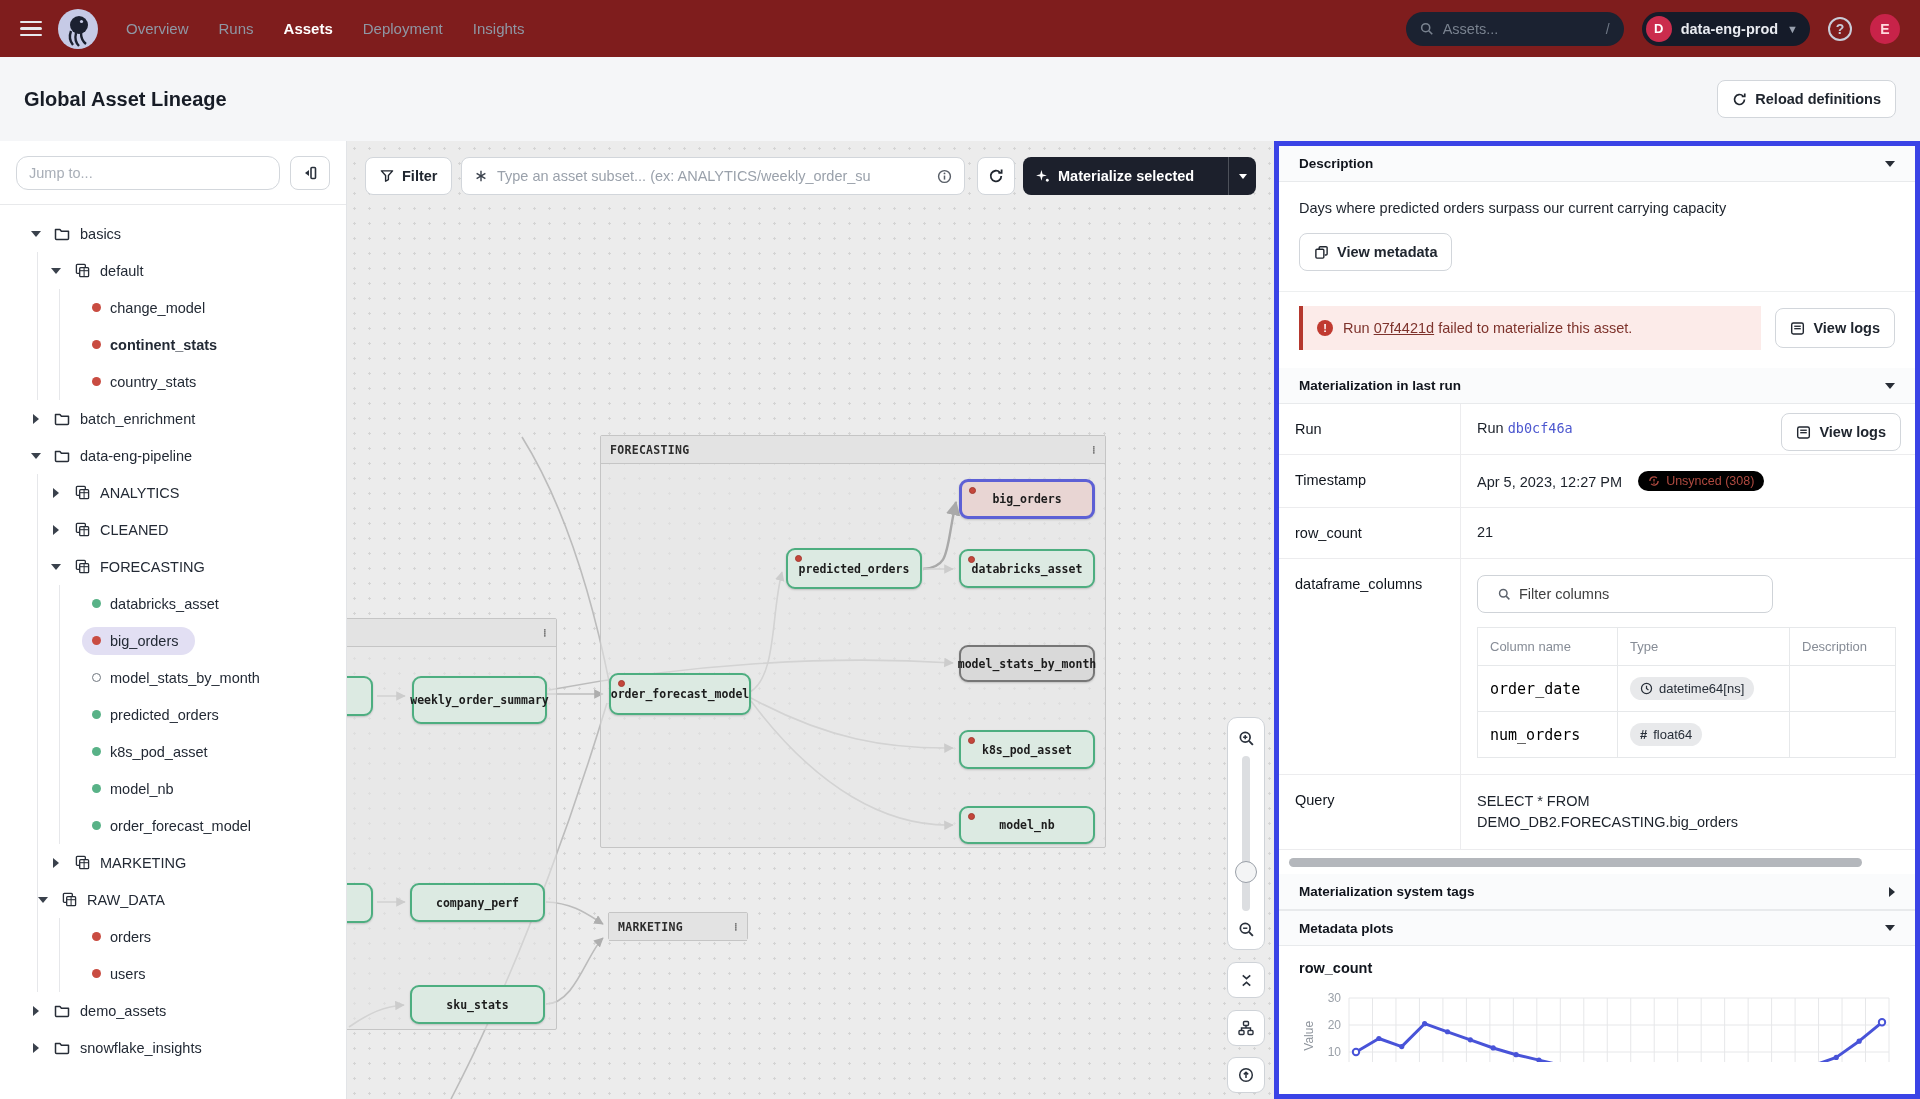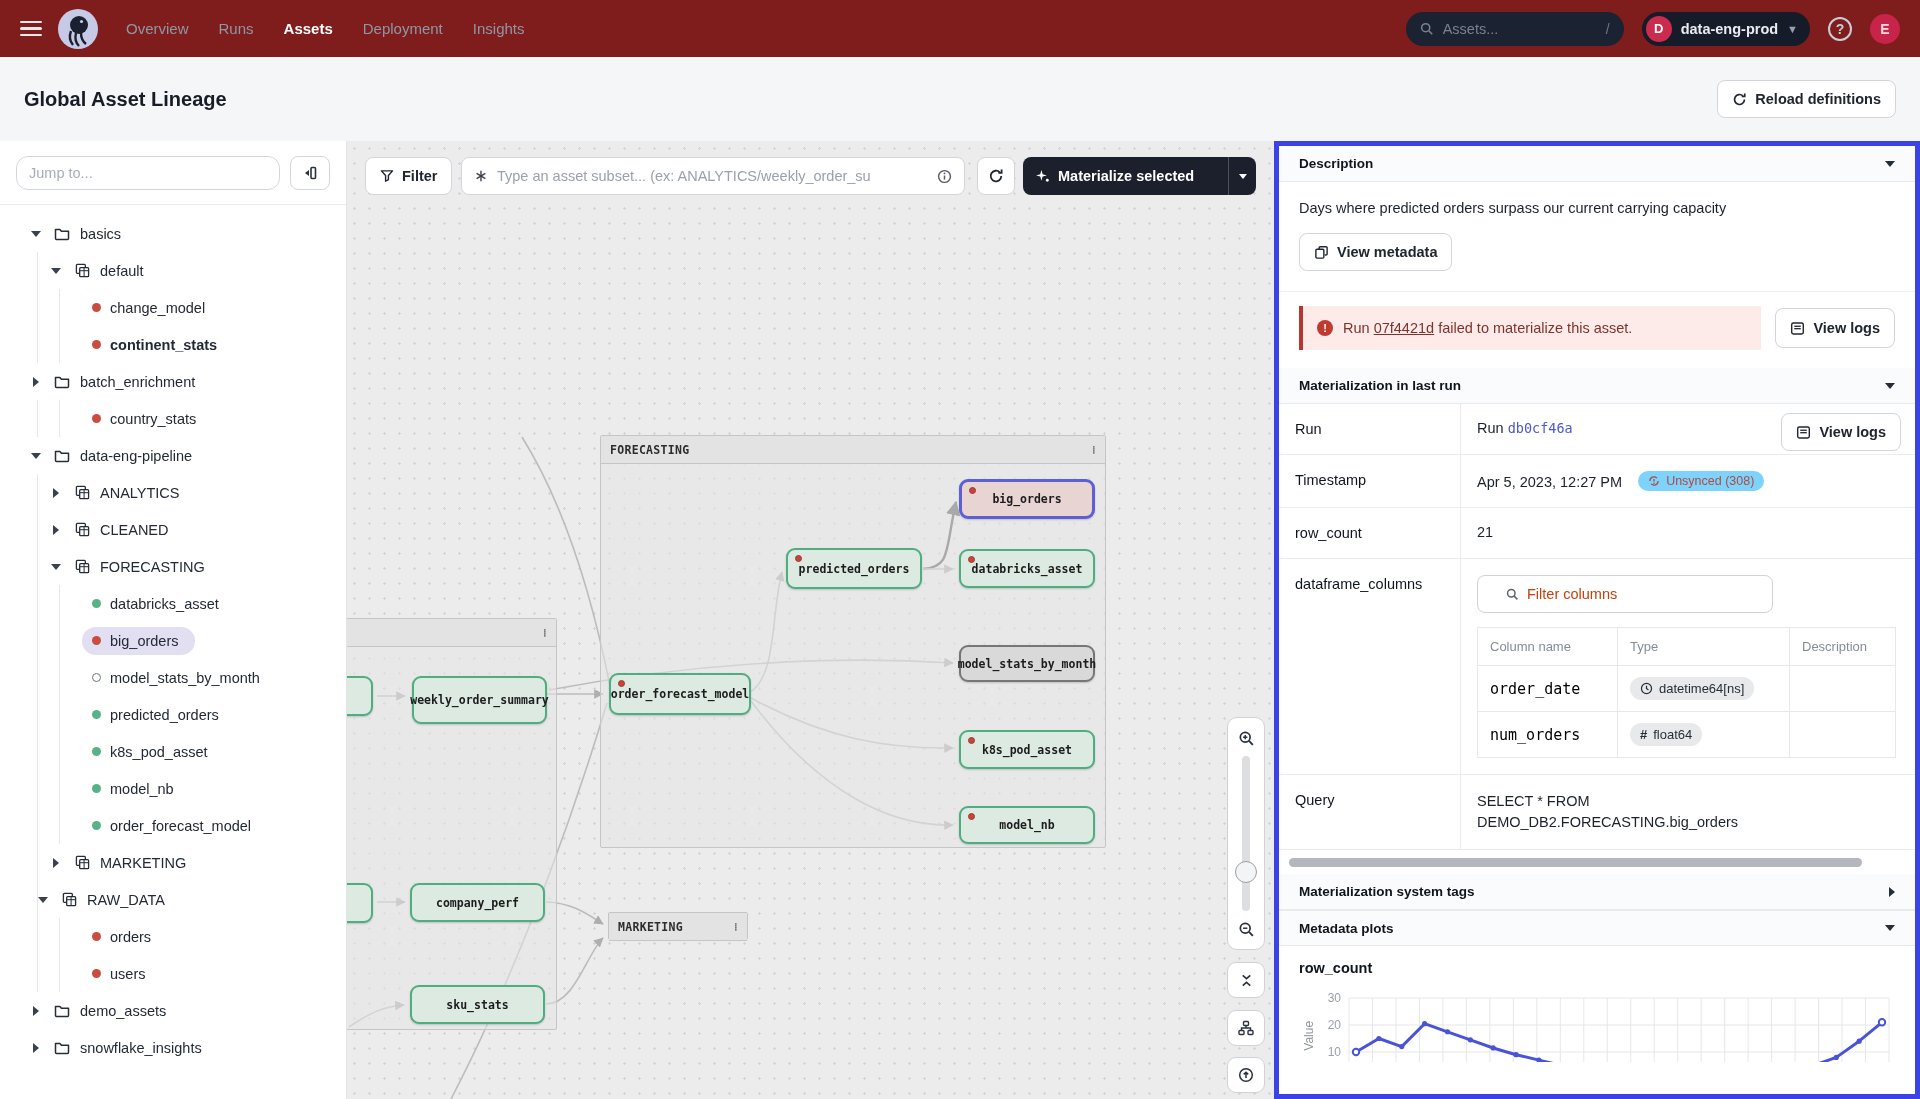--- a/index.html
+++ b/index.html
@@ -99,22 +99,22 @@
   .alertrow { display:flex; align-items:center; padding:14px 20px 18px; gap:14px; border-top:1px solid #edeff0; }
   .alertbox { flex:1; background:#fcebe9; border-left:4px solid #b5382e; padding:14px 14px; display:flex; gap:10px; align-items:center; font-size:14.5px; color:#7e332c; }
   .alertbox a { color:#7e332c; text-decoration:underline; cursor:pointer; }
   .erricon { width:16px; height:16px; border-radius:50%; background:#c03a30; color:#fff; font-size:11px; font-weight:700; display:flex; align-items:center; justify-content:center; flex-shrink:0; }
   .kvrow { display:flex; border-top:1px solid #ececee; }
   .kvlabel { width:182px; flex-shrink:0; padding:17px 16px; font-size:14.5px; color:#10151d; border-right:1px solid #ececee; }
   .kvval { flex:1; padding:16px; font-size:14.5px; color:#1c222b; position:relative; }
   .mono { font-family:"DejaVu Sans Mono",monospace; }
   .runid { color:#4c57cf; font-size:13.5px; }
   .viewlogs-abs { position:absolute; right:14px; top:9px; }
-  .pill-err { display:inline-flex; align-items:center; gap:6px; background:#7dd3fc; border-radius:12px; padding:3px 10px; font-size:12.5px; color:#b04a40; margin-left:12px; }
-  .filterinput { width:296px; height:38px; border:1px solid #cfd3d8; border-radius:8px; display:flex; align-items:center; gap:8px; padding:0 28px; color:#c2410c; font-size:14.5px; }
+  .pill-err { display:inline-flex; align-items:center; gap:6px; background:#000000; border-radius:12px; padding:3px 10px; font-size:12.5px; color:#b04a40; margin-left:12px; }
+  .filterinput { width:296px; height:38px; border:1px solid #cfd3d8; border-radius:8px; display:flex; align-items:center; gap:8px; padding:0 20px; color:#404040; font-size:14.5px; }
   table.cols { border-collapse:collapse; margin-top:14px; }
   table.cols th, table.cols td { border:1px solid #e6e8ea; text-align:left; }
   table.cols th { font-weight:400; font-size:13px; color:#868c96; padding:11px 12px; }
   table.cols td { padding:11px 12px; }
   td.cname { font-family:"DejaVu Sans Mono",monospace; font-size:15px; color:#000000; width:140px; }
   td.ctype { width:172px; }
   td.cdesc { width:106px; }
   .typepill { display:inline-flex; align-items:center; gap:6px; background:#e8e9eb; border-radius:14px; padding:4px 10px; font-size:13px; color:#272e38; }
   .queryval { white-space:pre-line; line-height:1.45; }
   .scrollstrip { padding:8px 10px 7px; }
@@ -228,38 +228,38 @@
             </span>
           </div>
           <div class="trow" style="padding-left: 82px; font-weight: bold;">
             <div class="guide" style="left: 37px;"></div>
             <div class="guide" style="left: 59px;"></div>
             <span class="rowpill">
               <span class="dot red"></span>
               <span>continent_stats</span>
             </span>
           </div>
+          <div class="trow" style="padding-left: 82px;">
+            <div class="guide" style="left: 37px;"></div>
+            <div class="guide" style="left: 59px;"></div>
+            <span class="rowpill">
+              <span class="dot red"></span>
+              <span>country_stats</span>
+            </span>
+          </div>
           <div class="trow" style="padding-left: 30px;">
             <span class="caretbox">
               <span class="car-r"></span>
             </span>
             <span class="ticon">
               <svg width="16" height="14" viewBox="0 0 16 14">
                 <path d="M1.5 2.5 h4.4 l1.5 1.8 h7.1 v7.2 a1 1 0 0 1-1 1 h-11 a1 1 0 0 1-1-1 Z" fill="none" stroke="#272d37" stroke-width="1.5" stroke-linejoin="round"></path>
               </svg>
             </span>
             <span>batch_enrichment</span>
-          </div>
-          <div class="trow" style="padding-left: 82px;">
-            <div class="guide" style="left: 37px;"></div>
-            <div class="guide" style="left: 59px;"></div>
-            <span class="rowpill">
-              <span class="dot red"></span>
-              <span>country_stats</span>
-            </span>
           </div>
           <div class="trow" style="padding-left: 30px;">
             <span class="caretbox">
               <span class="car-d"></span>
             </span>
             <span class="ticon">
               <svg width="16" height="14" viewBox="0 0 16 14">
                 <path d="M1.5 2.5 h4.4 l1.5 1.8 h7.1 v7.2 a1 1 0 0 1-1 1 h-11 a1 1 0 0 1-1-1 Z" fill="none" stroke="#272d37" stroke-width="1.5" stroke-linejoin="round"></path>
               </svg>
             </span>

